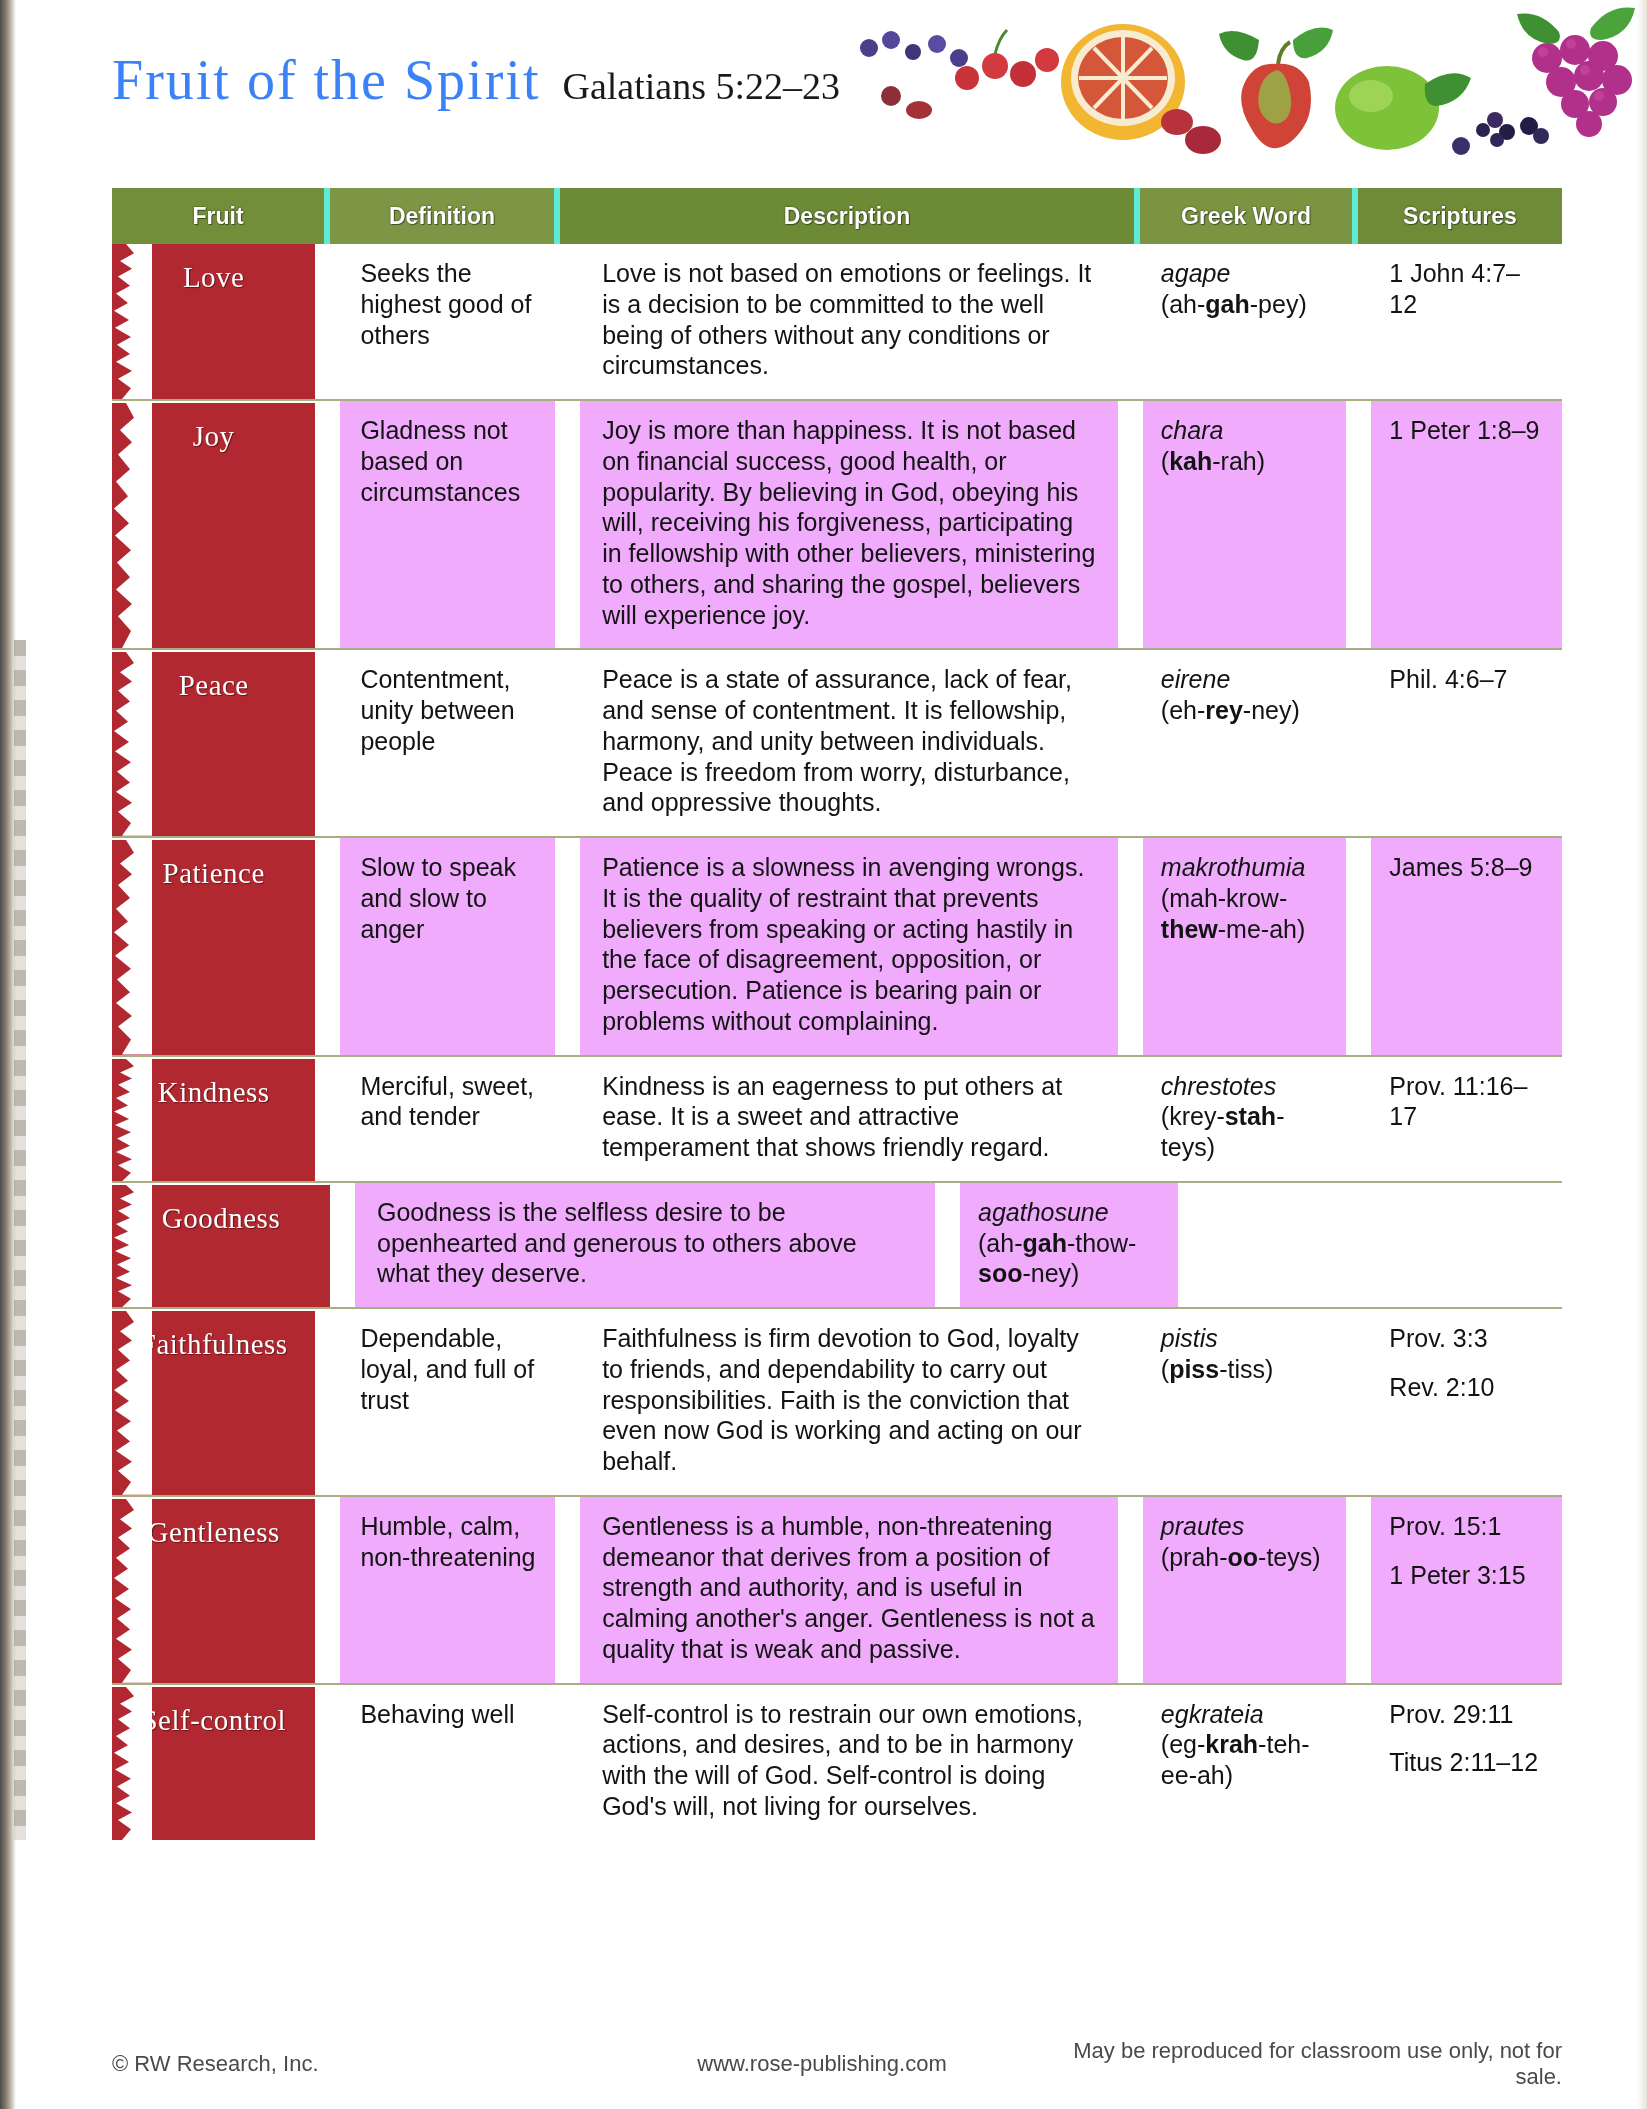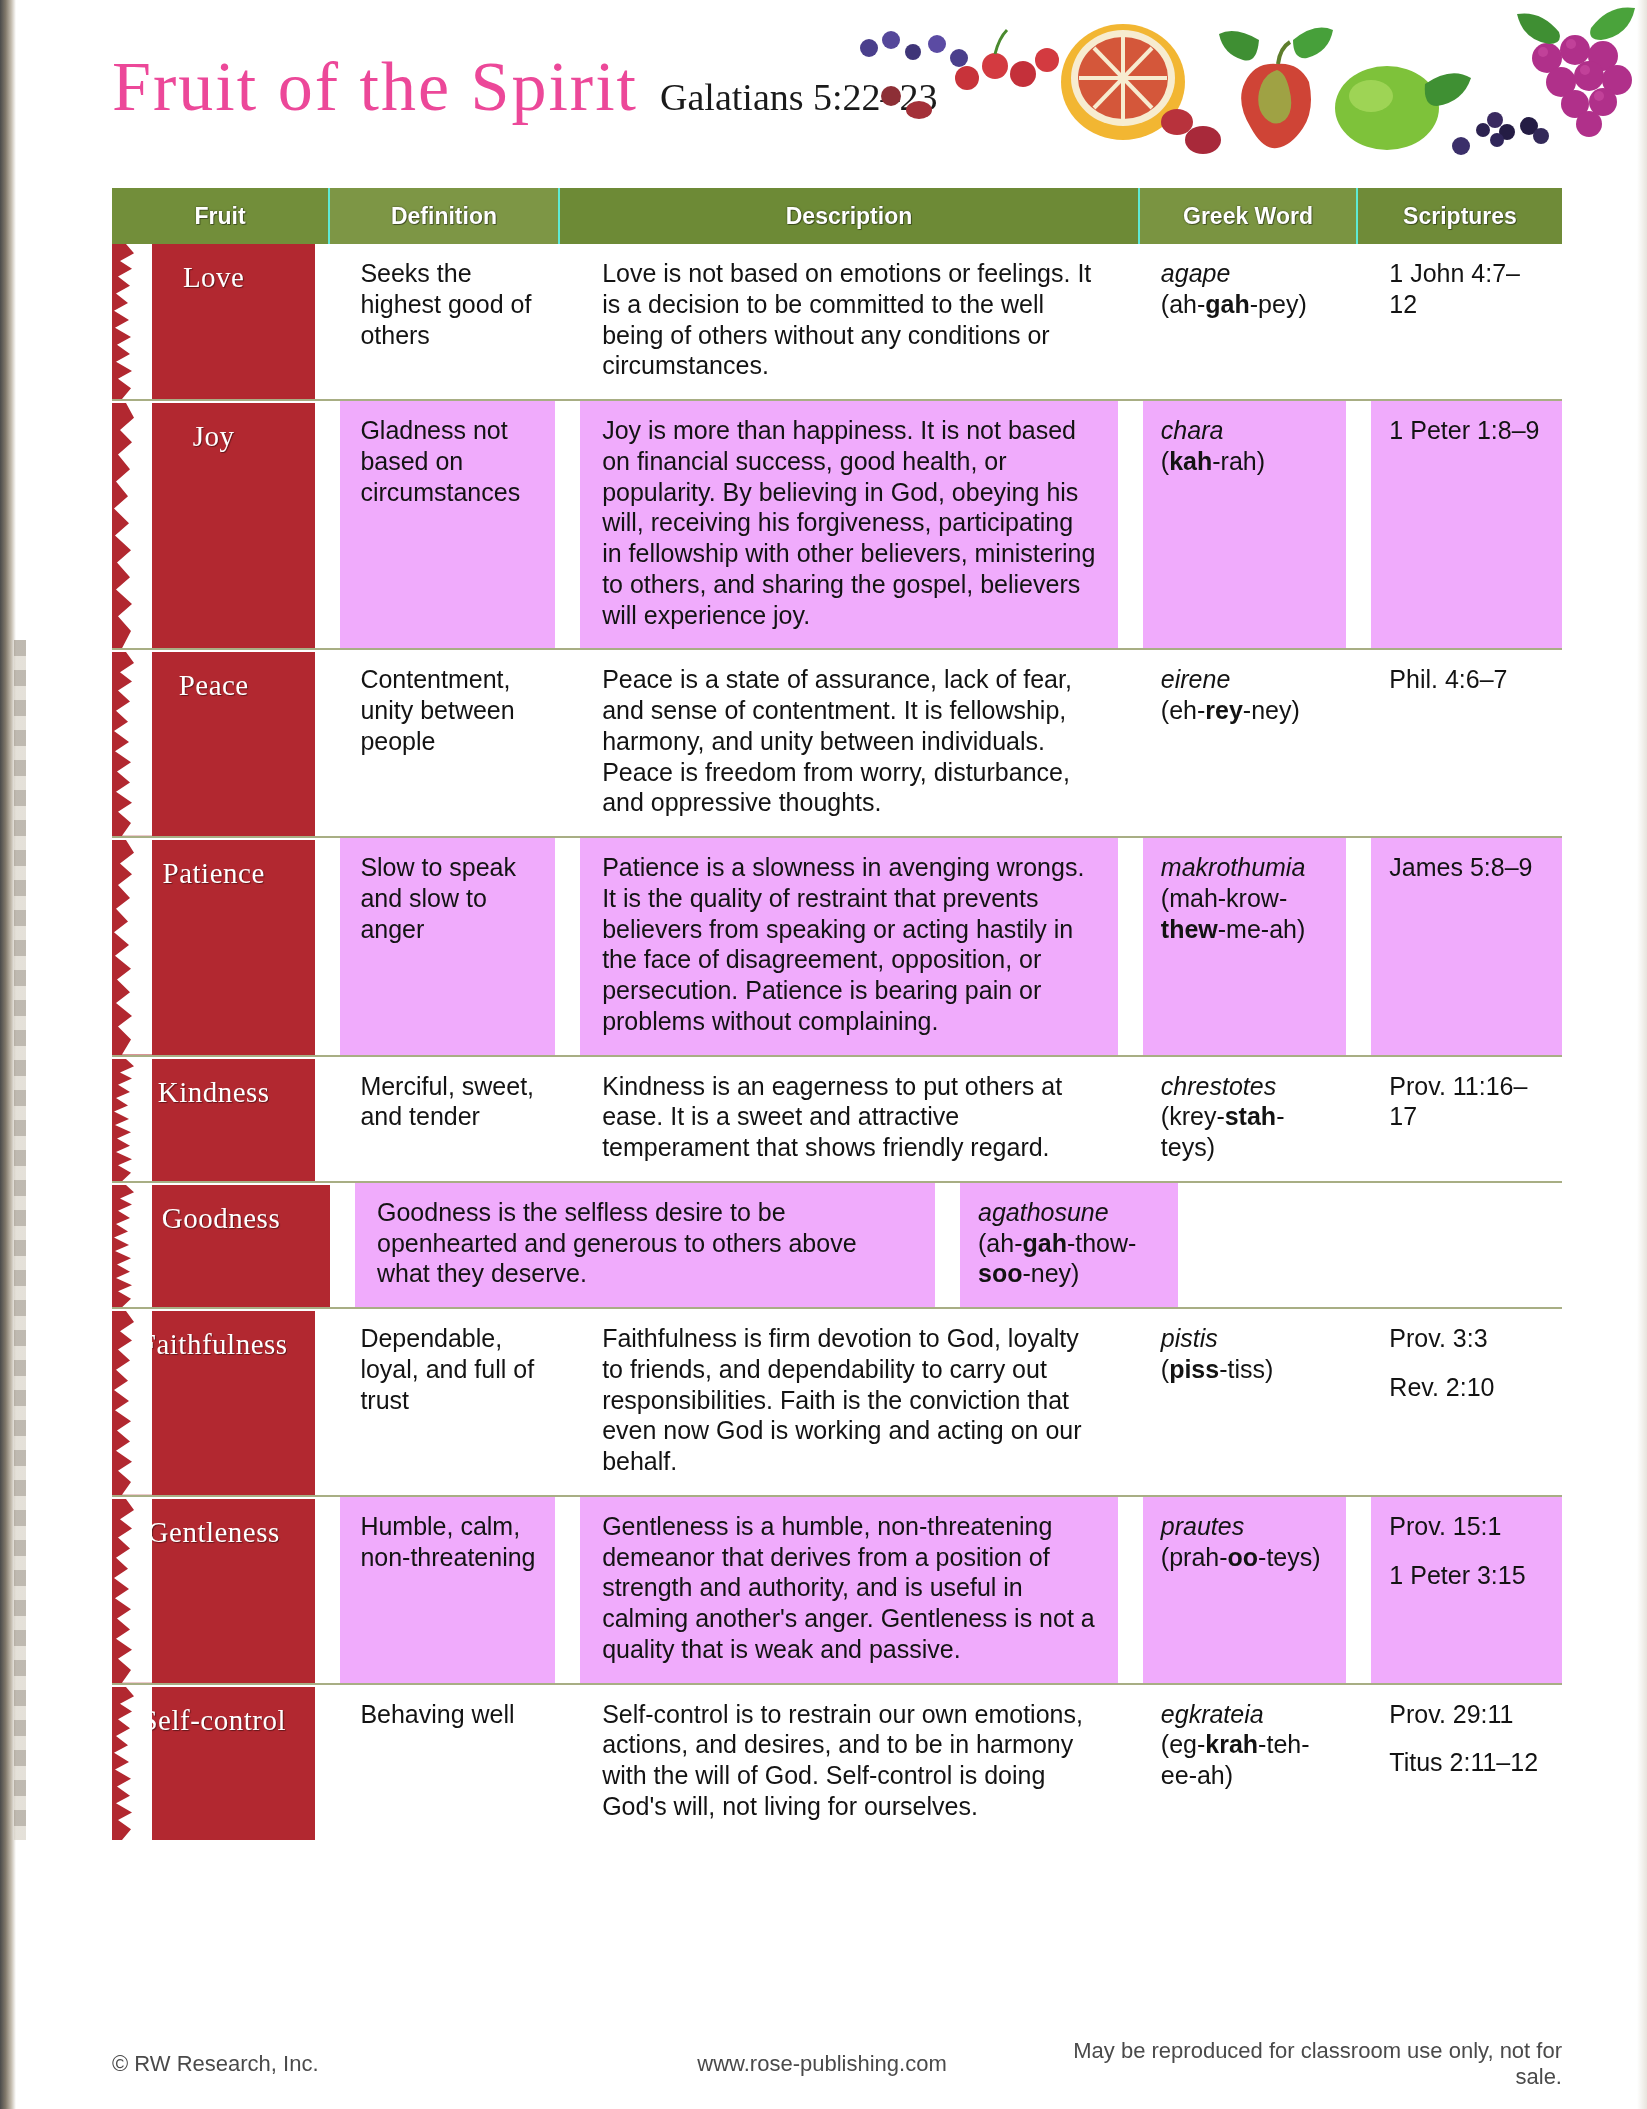--- a/index.html
+++ b/index.html
@@ -54,22 +54,22 @@
   }
   .title-line {
     position: absolute;
     left: 112px; top: 52px;
     display: flex;
     align-items: baseline;
     gap: 22px;
   }
   .title {
     font-family: "Liberation Serif", serif;
-    font-size: 70px;
-    color: #ec4899;
+    font-size: 56px;
+    color: #3b82f6;
     letter-spacing: 2px;
     line-height: 1;
     white-space: nowrap;
   }
   .subtitle {
     font-family: "Liberation Serif", serif;
     font-size: 38px;
     color: #1a1a1a;
     line-height: 1;
     white-space: nowrap;
@@ -95,21 +95,21 @@
     background: #6f8b38;
   }
   .th {
     display: flex;
     align-items: center;
     justify-content: center;
     color: #ffffff;
     font-size: 23px;
     font-weight: bold;
     text-shadow: 0 0 2px rgba(0,0,0,.55), 1px 1px 0 rgba(0,0,0,.35);
-    border-right: 2px solid #5eead4;
+    border-right: 6px solid #5eead4;
     box-sizing: border-box;
     background: #6f8b38;
   }
   .th:last-child { border-right: none; }
   .th.c0 { width: 218px; background:#728e3a; }
   .th.c1 { width: 230px; background:#7d9645; }
   .th.c2 { width: 580px; background:#6d8a36; }
   .th.c3 { width: 218px; background:#7a9441; }
   .th.c4 { width: 204px; background:#6f8b38; }
 

